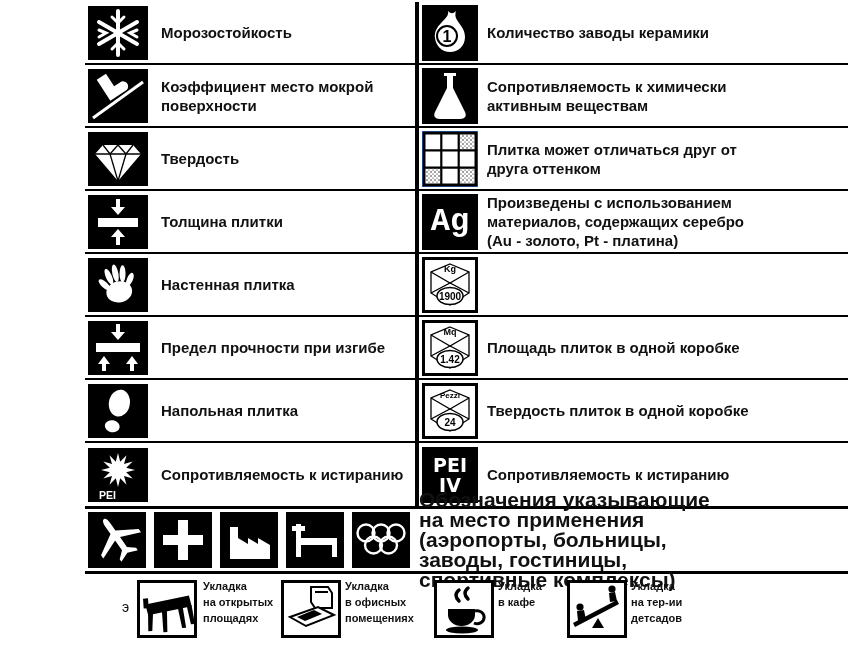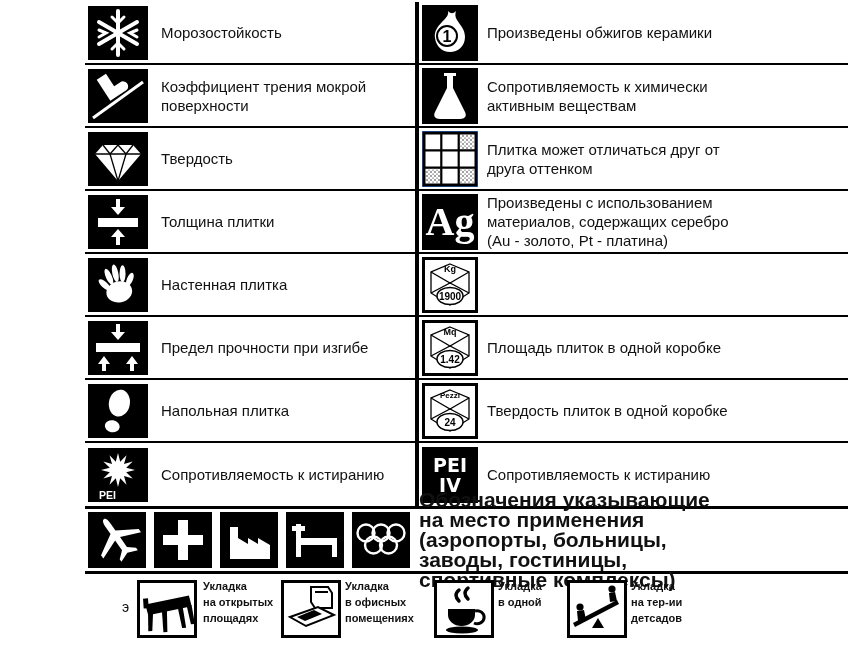--- a/index.html
+++ b/index.html
@@ -12,24 +12,24 @@
   .col.right{width:429px;}
   .vdivider{width:4px;background:#000;}
   .row{height:63px;box-sizing:border-box;border-bottom:2px solid #000;
        display:flex;align-items:center;}
   .row:last-child{border-bottom:none;}
   .ibox{width:60px;height:54px;background:#000;flex:0 0 auto;margin-left:3px;
         display:flex;align-items:center;justify-content:center;overflow:hidden;}
   .ibox-sm{width:56px;height:56px;background:#000;flex:0 0 auto;margin-left:3px;
         display:flex;align-items:center;justify-content:center;overflow:hidden;}
   .ibox-wh{width:56px;height:56px;background:#3b82f6;flex:0 0 auto;margin-left:3px;}
-  .lbl{font-size:15px;line-height:19px;margin-left:13px;width:250px;}
+  .lbl{font-size:15px;line-height:19px;margin-left:13px;width:250px;font-weight:bold;}
   .col.right .lbl{margin-left:9px;width:265px;}
-  .agtxt{color:#fff;font-weight:bold;font-size:40px;line-height:1;
-         font-family:Liberation Serif, serif;}
+  .agtxt{color:#fff;font-weight:bold;font-size:32px;line-height:1;
+         font-family:Liberation Mono, monospace;}
   .peiiv{color:#fff;font-weight:bold;font-size:19px;line-height:20px;
          text-align:center;font-family:"DejaVu Sans",sans-serif;}
   .apps{box-sizing:border-box;border-top:3px solid #000;border-bottom:3px solid #000;
         height:68px;display:flex;align-items:center;}
   .apps .icons{display:flex;gap:8px;margin-left:3px;}
   .apps .aibox{width:58px;height:56px;background:#000;display:flex;
         align-items:center;justify-content:center;}
   .apps-text{font-size:21px;line-height:20px;width:312px;margin-left:9px;font-weight:bold;}
   .footer{position:absolute;left:0;top:577px;width:850px;height:76px;}
   .fico{position:absolute;top:3px;width:60px;height:58px;}
@@ -67,21 +67,21 @@
 
         <div class="row">
           <div class="ibox">
             <svg width="60" height="54" viewBox="0 0 56 54">
               <line x1="3" y1="49" x2="53" y2="13" stroke="#fff" stroke-width="3"></line>
               <g transform="rotate(-33 26 22) translate(-2,-2)" fill="#fff">
                 <path d="M18,4 h11 v15 h7 a5,5 0 0 1 1,10 h-19 z"></path>
               </g>
             </svg>
           </div>
-          <div class="lbl">Коэффициент трения мокрой поверхности</div>
+          <div class="lbl">Коэффициент место мокрой поверхности</div>
         </div>
 
         <div class="row">
           <div class="ibox">
             <svg width="60" height="54" viewBox="0 0 56 54">
               <polygon points="13,13 43,13 51,22 28,49 5,22" fill="#fff"></polygon>
               <g stroke="#000" stroke-width="1.3" fill="none">
                 <line x1="5" y1="22" x2="51" y2="22"></line>
                 <line x1="13" y1="13" x2="20" y2="22"></line>
                 <line x1="43" y1="13" x2="36" y2="22"></line>
@@ -168,21 +168,21 @@
       <div class="col right">
 
         <div class="row">
           <div class="ibox-sm">
             <svg width="56" height="56" viewBox="0 0 56 56">
               <path fill="#fff" d="M26,6 C27,10 24,13 20,17 C15,22 12,27 13,33 C14,41 20,47 28,47 C36,47 43,41 43,32 C43,24 38,20 35,15 C33,12 33,9 34,6 C31,9 29,9 26,6 Z"></path>
               <circle cx="25" cy="31" r="10" fill="#fff" stroke="#000" stroke-width="2"></circle>
               <text x="25" y="36.5" fill="#000" font-size="16" font-weight="bold" text-anchor="middle" font-family="Liberation Sans, sans-serif">1</text>
             </svg>
           </div>
-          <div class="lbl">Произведены обжигов керамики</div>
+          <div class="lbl">Количество заводы керамики</div>
         </div>
 
         <div class="row">
           <div class="ibox-sm">
             <svg width="56" height="56" viewBox="0 0 56 56">
               <path fill="#fff" d="M22,5 h12 v3 h-3 v12 l12,24 c2,4 0,7 -5,7 H18 c-5,0 -7,-3 -5,-7 L25,20 V8 h-3 z"></path>
             </svg>
           </div>
           <div class="lbl">Сопротивляемость к химически активным веществам</div>
         </div>
@@ -374,21 +374,21 @@
         </g>
         <path d="M41,31 a7,6.5 0 1 1 -1,12" fill="none" stroke="#000" stroke-width="3"></path>
         <g stroke="#000" stroke-width="3.5" fill="none" stroke-linecap="round">
           <path d="M25,10 q-6,5 0,11"></path>
           <path d="M34,8 q-6,5 0,11"></path>
         </g>
       </svg>
     </div>
     <div class="flbl" style="left:498px;">
       <div>Укладка</div>
-      <div>в одной</div>
+      <div>в кафе</div>
     </div>
 
     <div class="fico" style="left:567px;">
       <svg width="60" height="58" viewBox="0 0 60 58">
         <rect x="1.5" y="1.5" width="57" height="55" fill="#fff" stroke="#000" stroke-width="3"></rect>
         <g fill="#000">
           <polygon points="6,43 50,20 52,24 8,47"></polygon>
           <polygon points="25,48 37,48 31,38"></polygon>
           <circle cx="13" cy="27" r="3.6"></circle>
           <polygon points="10,31 17,30 19,40 11,41"></polygon>

